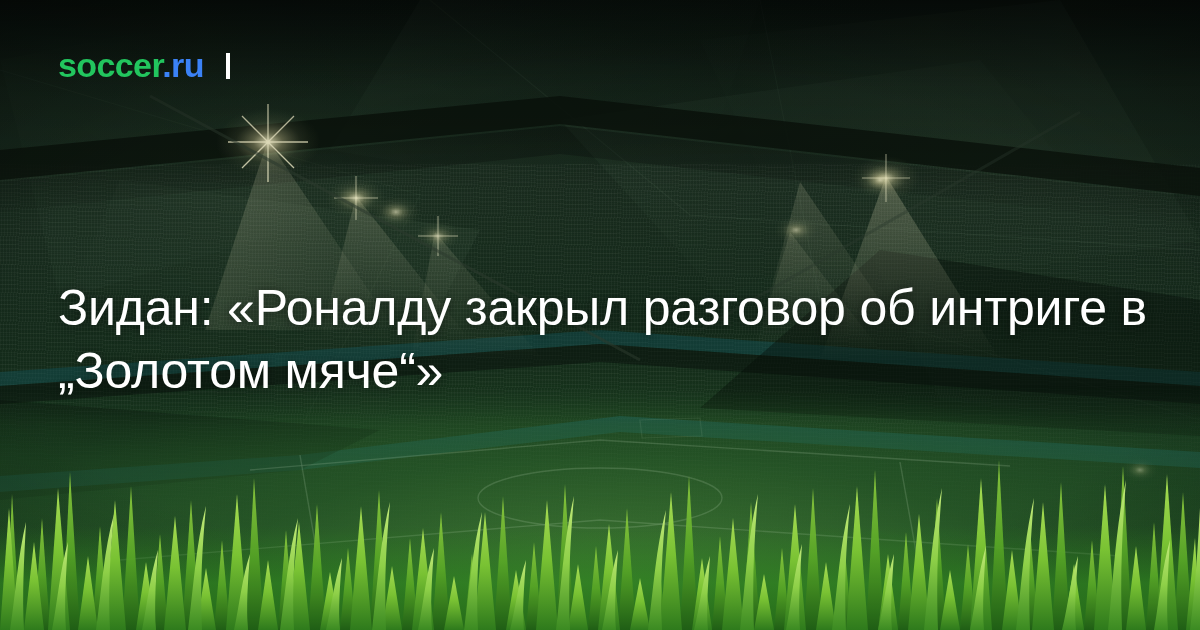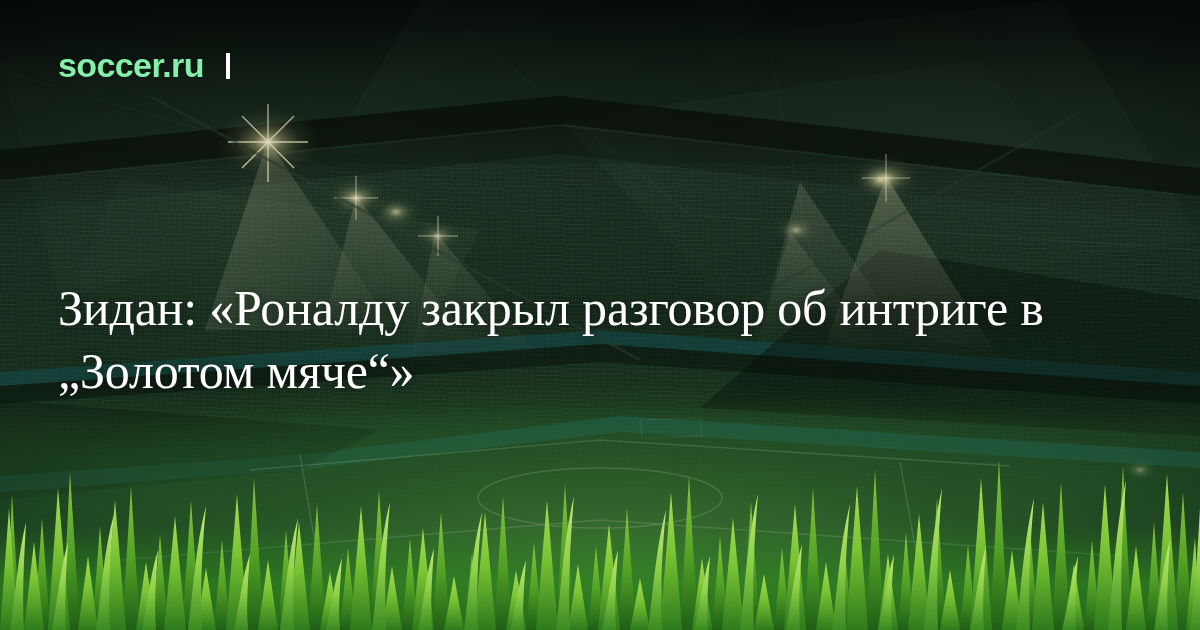--- a/index.html
+++ b/index.html
@@ -96,22 +96,22 @@
     gap: 0;
     z-index: 5;
   }
   .logo {
     font-size: 34px;
     font-weight: 700;
     letter-spacing: -0.6px;
     line-height: 1;
     white-space: nowrap;
   }
-  .logo-soccer { color: #86efac; }
-  .logo-ru     { color: #86efac; }
+  .logo-soccer { color: #22c55e; }
+  .logo-ru     { color: #3b82f6; }
 
   .sep {
     display: inline-block;
     width: 4px;
     height: 26px;
     background: #ffffff;
     margin: 0 20px 0 22px;
     position: relative;
     top: 2px;
     flex: 0 0 auto;
@@ -133,21 +133,20 @@
     left: 58px;
     top: 243px;
     width: 1090px;
     z-index: 5;
     color: #ffffff;
     font-size: 50px;
     font-weight: 400;
     line-height: 63px;
     letter-spacing: -0.2px;
     text-shadow: 0 1px 10px rgba(0,0,0,.45);
-    font-family: Liberation Serif, serif;
   }
 </style>
 </head>
 <body>
 
 <div class="card">
 
   <div class="bg-layer bg-base"></div>
 
   <div class="bg-layer bg-facets">

